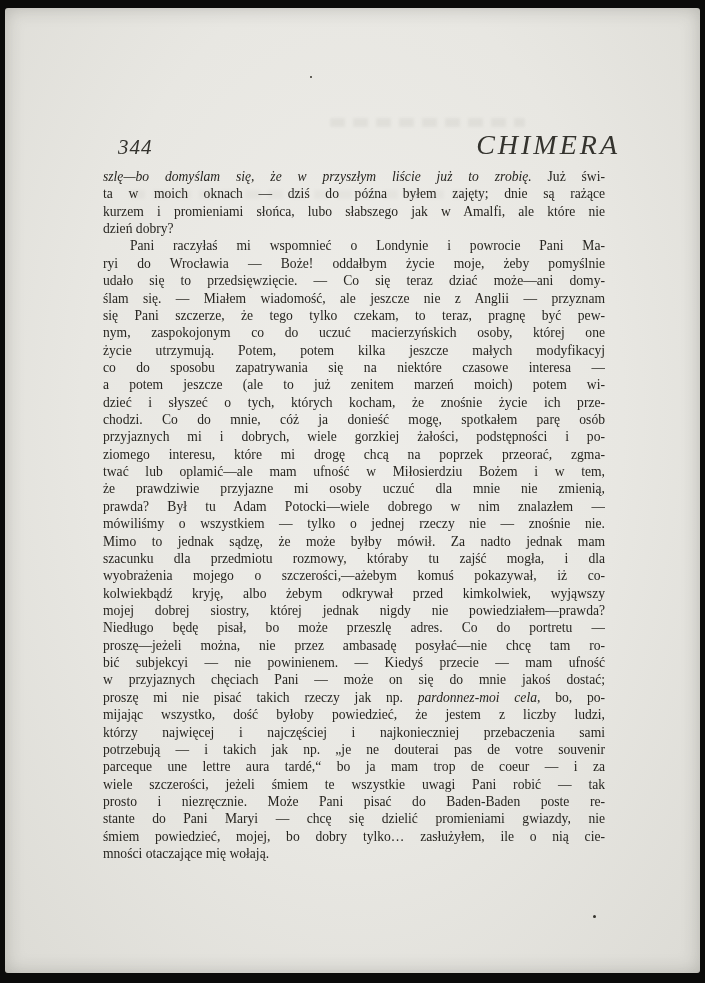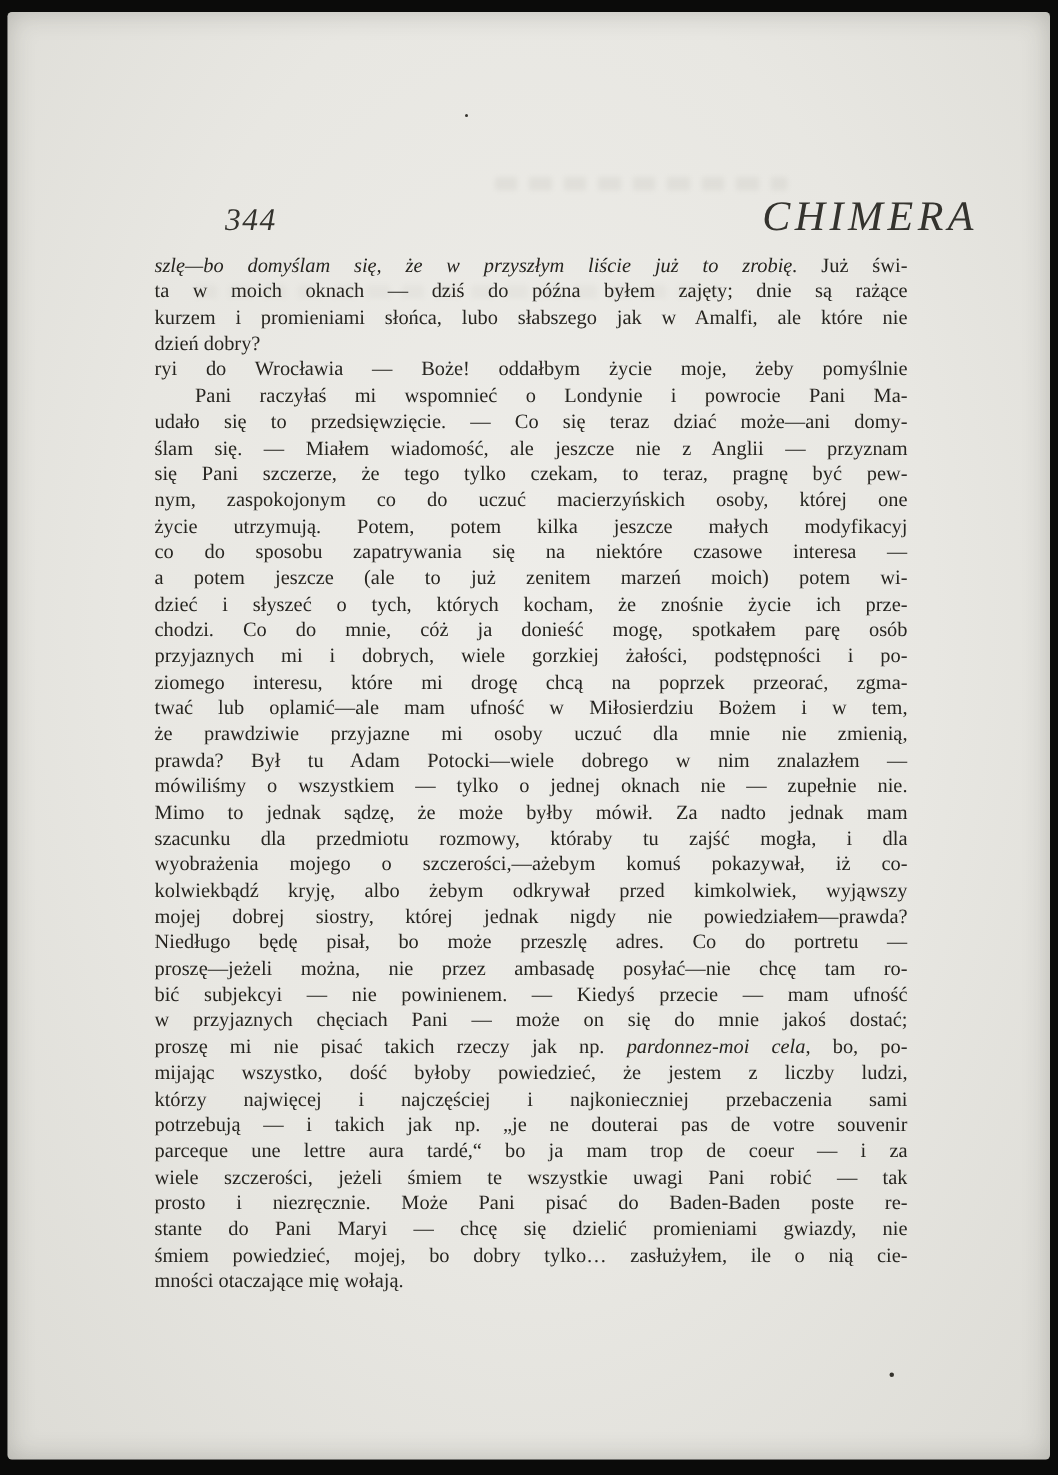--- a/index.html
+++ b/index.html
@@ -12,21 +12,21 @@
   }
   .paper{
     position:absolute;left:5px;top:8px;right:5px;bottom:10px;
     background:radial-gradient(ellipse at 50% 42%, #eeede9 0%, #e8e7e2 55%, #dcdbd5 100%);
     border-radius:3px;
     box-shadow:inset 0 0 18px rgba(60,58,50,.25);
   }
   .header{
     position:absolute;left:113px;top:121px;width:502px;
     display:flex;justify-content:space-between;align-items:baseline;
-    color:#34332e;font-style:italic;margin-left:32px;
+    color:#34332e;font-style:italic;
   }
   .pagenum{font-size:21px;letter-spacing:1px;}
   .journal{font-size:28px;letter-spacing:3px;font-weight:400;}
   .bodytext{
     position:absolute;left:98px;top:160px;width:502px;
     color:#272520;
   }
   .line{
     height:17.37px;line-height:17.37px;font-size:13.6px;
     text-align:justify;text-align-last:justify;
@@ -56,37 +56,37 @@
   <div class="header">
     <span class="pagenum">344</span>
     <span class="journal">CHIMERA</span>
   </div>
 
   <div class="bodytext">
       <div class="line"><span class="it">szlę—bo domyślam się, że w przyszłym liście już to zrobię.</span><span>  Już świ-</span></div>
       <div class="line"><span>ta w moich oknach — dziś do późna byłem zajęty;  dnie są rażące</span></div>
       <div class="line"><span>kurzem i promieniami słońca, lubo słabszego  jak w Amalfi, ale które nie</span></div>
       <div class="line flush"><span>dzień dobry?</span></div>
+      <div class="line indent"><span>Pani raczyłaś mi wspomnieć o Londynie i powrocie Pani Ma-</span></div>
       <div class="line"><span>ryi do Wrocławia — Boże!  oddałbym życie moje, żeby pomyślnie</span></div>
-      <div class="line indent"><span>Pani raczyłaś mi wspomnieć o Londynie i powrocie Pani Ma-</span></div>
       <div class="line"><span>udało się to przedsięwzięcie. — Co się teraz dziać może—ani domy-</span></div>
       <div class="line"><span>ślam się. — Miałem wiadomość, ale jeszcze nie z Anglii — przyznam</span></div>
       <div class="line"><span>się Pani szczerze, że tego tylko czekam, to teraz, pragnę być pew-</span></div>
       <div class="line"><span>nym, zaspokojonym co do uczuć macierzyńskich osoby, której one</span></div>
       <div class="line"><span>życie utrzymują.  Potem, potem kilka jeszcze małych modyfikacyj</span></div>
       <div class="line"><span>co do sposobu zapatrywania się na niektóre czasowe interesa —</span></div>
       <div class="line"><span>a potem jeszcze (ale to już zenitem marzeń moich) potem wi-</span></div>
       <div class="line"><span>dzieć i słyszeć o tych, których kocham, że znośnie życie ich prze-</span></div>
       <div class="line"><span>chodzi.  Co do mnie, cóż ja donieść mogę, spotkałem parę osób</span></div>
       <div class="line"><span>przyjaznych mi i dobrych, wiele gorzkiej żałości, podstępności i po-</span></div>
       <div class="line"><span>ziomego interesu, które mi drogę chcą na poprzek przeorać, zgma-</span></div>
       <div class="line"><span>twać lub oplamić—ale mam ufność w Miłosierdziu Bożem i w tem,</span></div>
       <div class="line"><span>że prawdziwie przyjazne mi osoby uczuć dla mnie nie zmienią,</span></div>
       <div class="line"><span>prawda?  Był tu Adam Potocki—wiele dobrego w nim znalazłem —</span></div>
-      <div class="line"><span>mówiliśmy o wszystkiem — tylko o jednej oknach nie — zupełnie nie.</span></div>
+      <div class="line"><span>mówiliśmy o wszystkiem — tylko o jednej rzeczy nie — znośnie nie.</span></div>
       <div class="line"><span>Mimo to jednak sądzę, że może byłby mówił.  Za nadto jednak mam</span></div>
       <div class="line"><span>szacunku dla przedmiotu rozmowy, któraby tu zajść mogła, i dla</span></div>
       <div class="line"><span>wyobrażenia mojego o szczerości,—ażebym komuś pokazywał, iż co-</span></div>
       <div class="line"><span>kolwiekbądź kryję, albo żebym odkrywał przed kimkolwiek, wyjąwszy</span></div>
       <div class="line"><span>mojej dobrej siostry, której jednak nigdy nie powiedziałem—prawda?</span></div>
       <div class="line"><span>Niedługo będę pisał, bo może przeszlę adres.  Co do portretu —</span></div>
       <div class="line"><span>proszę—jeżeli można, nie przez ambasadę posyłać—nie chcę tam ro-</span></div>
       <div class="line"><span>bić subjekcyi — nie powinienem. — Kiedyś przecie — mam ufność</span></div>
       <div class="line"><span>w przyjaznych chęciach Pani — może on się do mnie jakoś dostać;</span></div>
       <div class="line"><span>proszę mi nie pisać takich rzeczy jak np. </span><span class="it">pardonnez-moi cela</span><span>, bo, po-</span></div>

